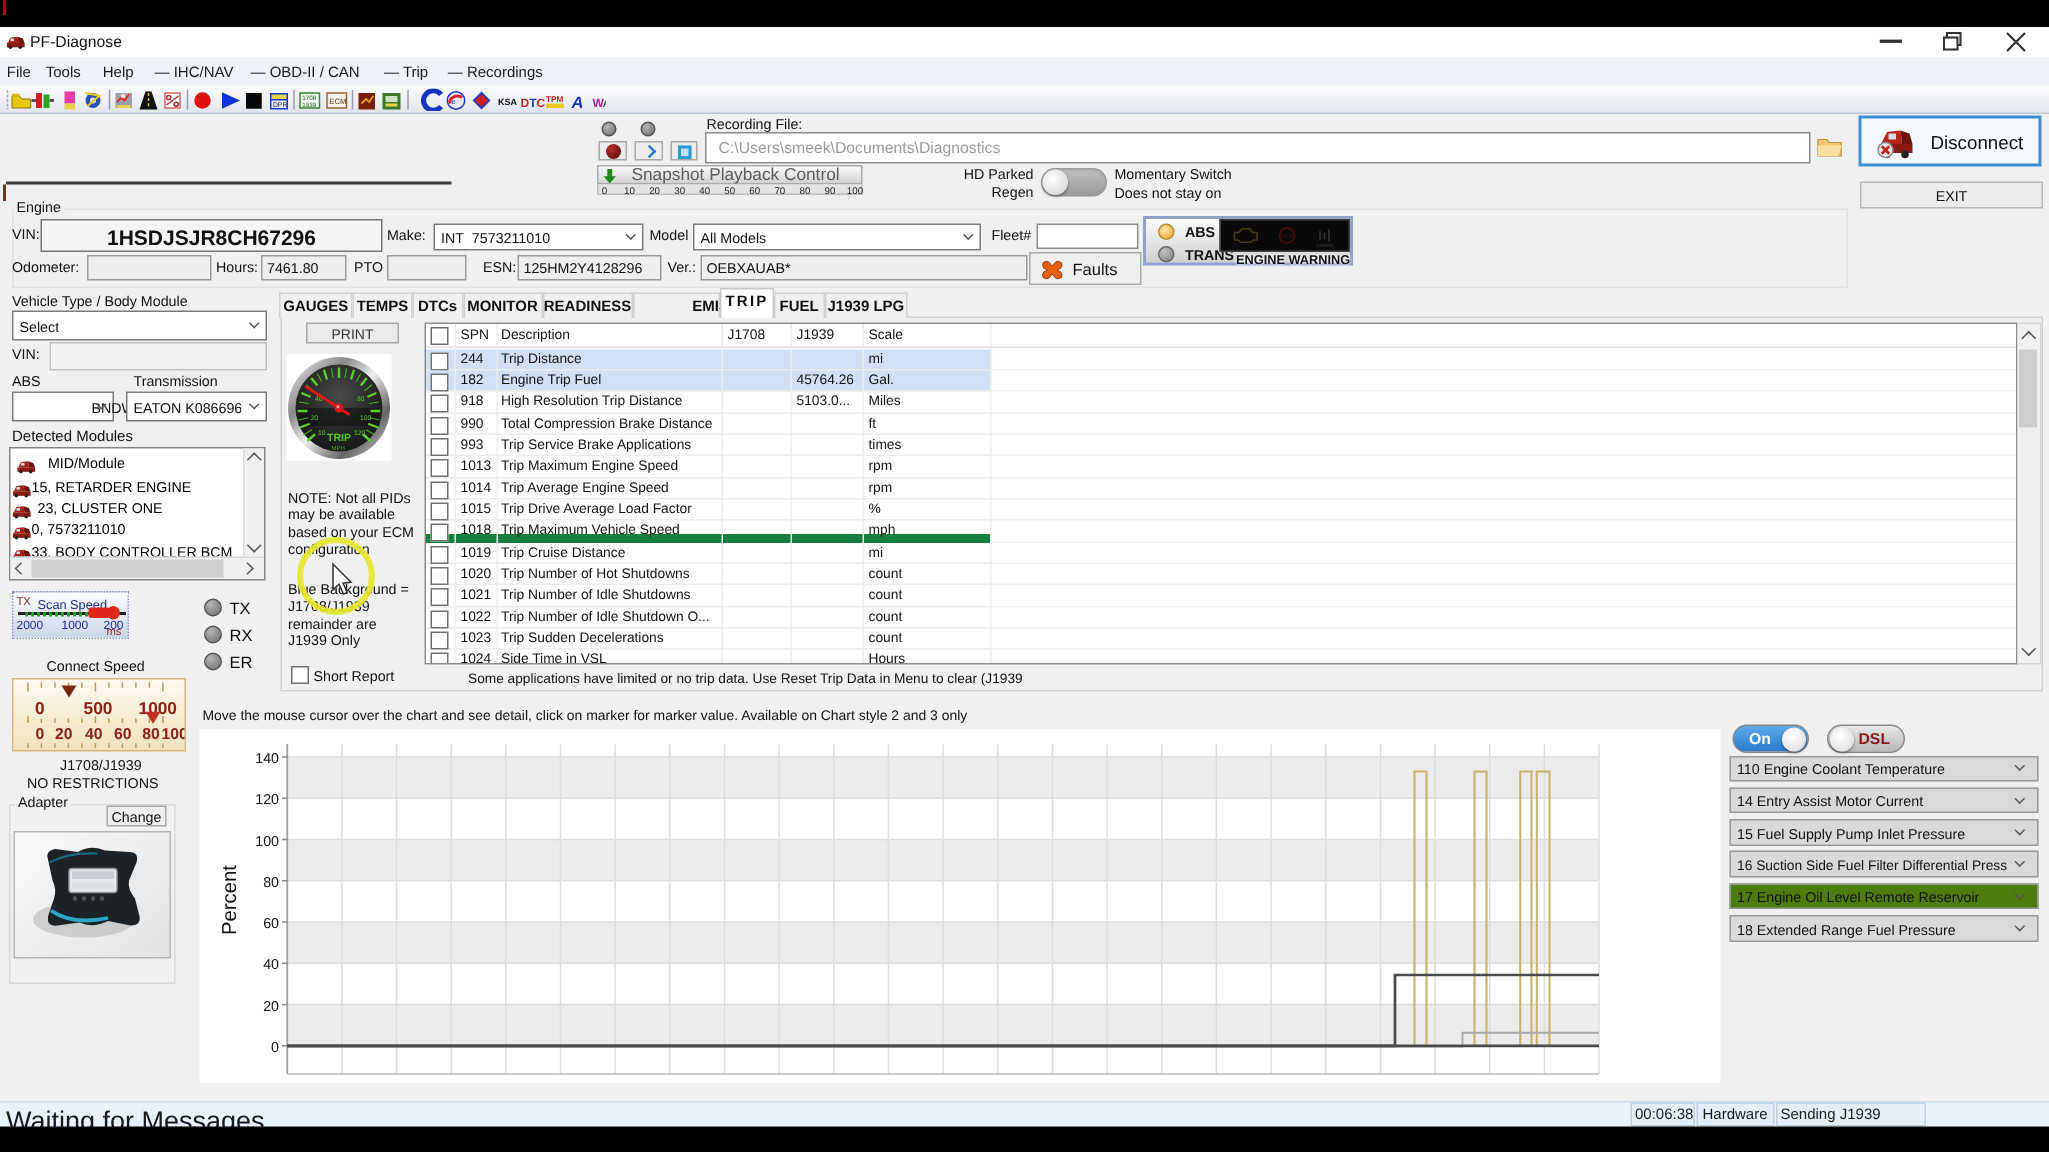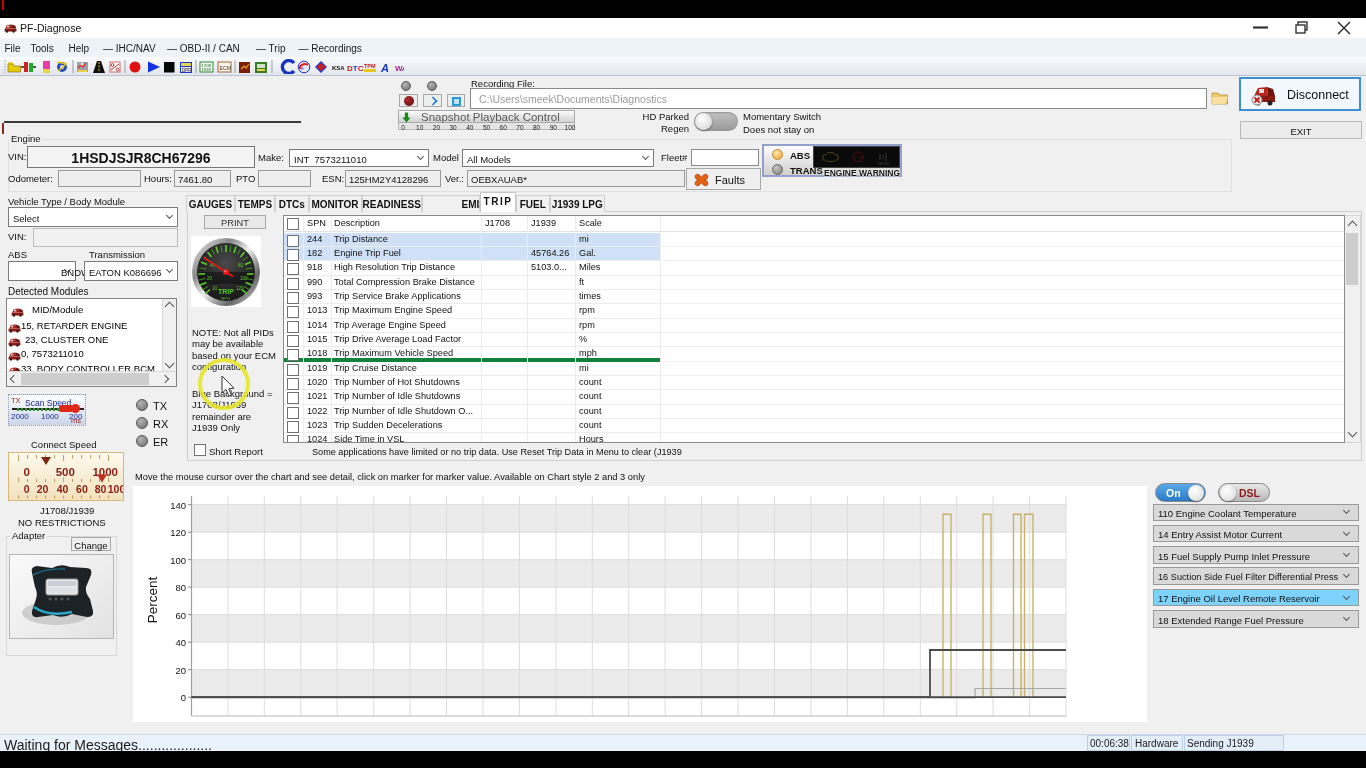--- a/index.html
+++ b/index.html
@@ -584,21 +584,21 @@
         <span style="position:absolute;left:295px;top:1px;">rpm</span>
       </div>
       <div style="position:absolute;left:376px;top:102.6px;width:686px;height:14.35px;border-bottom:1px solid #f0f0f0;"></div>
       <div style="position:absolute;left:0;top:116.9px;width:376px;height:14.35px;border-bottom:1px solid #ececec;">
         <span class="cb" style="left:3px;top:2px;background:#fff;"></span>
         <span style="position:absolute;left:23px;top:1px;">1015</span>
         <span style="position:absolute;left:50px;top:1px;">Trip Drive Average Load Factor</span>
         <span style="position:absolute;left:295px;top:1px;">%</span>
       </div>
       <div style="position:absolute;left:376px;top:116.9px;width:686px;height:14.35px;border-bottom:1px solid #f0f0f0;"></div>
-      <div style="position:absolute;left:0;top:131.3px;width:376px;height:14.35px;border-bottom:4px solid #15803d;">
+      <div style="position:absolute;left:0;top:131.3px;width:376px;height:14.35px;border-bottom:6px solid #15803d;">
         <span class="cb" style="left:3px;top:2px;background:#fff;"></span>
         <span style="position:absolute;left:23px;top:1px;">1018</span>
         <span style="position:absolute;left:50px;top:1px;">Trip Maximum Vehicle Speed</span>
         <span style="position:absolute;left:295px;top:1px;">mph</span>
       </div>
       <div style="position:absolute;left:376px;top:131.3px;width:686px;height:14.35px;border-bottom:1px solid #f0f0f0;"></div>
       <div style="position:absolute;left:0;top:145.6px;width:376px;height:14.35px;border-bottom:1px solid #ececec;">
         <span class="cb" style="left:3px;top:2px;background:#fff;"></span>
         <span style="position:absolute;left:23px;top:1px;">1019</span>
         <span style="position:absolute;left:50px;top:1px;">Trip Cruise Distance</span>
@@ -739,32 +739,32 @@
         <span class="chev" style="right:9px;"></span>
       </div>
       <div style="position:absolute;left:1153px;top:546.1px;width:206px;height:17.5px;background:#d9d9d9;border:1px solid #999;font-size:9.5px;color:#111;">
         <span style="position:absolute;left:4px;top:3.5px;white-space:nowrap;">15 Fuel Supply Pump Inlet Pressure</span>
         <span class="chev" style="right:9px;"></span>
       </div>
       <div style="position:absolute;left:1153px;top:567.4px;width:206px;height:17.5px;background:#d9d9d9;border:1px solid #999;font-size:9.5px;color:#111;">
         <span style="position:absolute;left:4px;top:4px;white-space:nowrap;font-size:9.2px;">16 Suction Side Fuel Filter Differential Press</span>
         <span class="chev" style="right:9px;"></span>
       </div>
-      <div style="position:absolute;left:1153px;top:588.7px;width:206px;height:17.5px;background:#7dd3fc;border:1px solid #999;font-size:9.5px;color:#111;">
+      <div style="position:absolute;left:1153px;top:588.7px;width:206px;height:17.5px;background:#4d7c0f;border:1px solid #999;font-size:9.5px;color:#111;">
         <span style="position:absolute;left:4px;top:3.5px;white-space:nowrap;">17 Engine Oil Level Remote Reservoir</span>
         <span class="chev" style="right:9px;"></span>
       </div>
       <div style="position:absolute;left:1153px;top:610.0px;width:206px;height:17.5px;background:#d9d9d9;border:1px solid #999;font-size:9.5px;color:#111;">
         <span style="position:absolute;left:4px;top:3.5px;white-space:nowrap;">18 Extended Range Fuel Pressure</span>
         <span class="chev" style="right:9px;"></span>
       </div>
     </div>
 
   <div class="abs" id="statusbar">
-    <span style="position:absolute;left:4px;top:2px;font-size:14px;">Waiting for Messages...................</span>
+    <span style="position:absolute;left:4px;top:2px;font-size:18px;">Waiting for Messages...................</span>
     <span style="position:absolute;left:1087px;top:0px;width:43px;height:16px;border:1px solid #bdd0e4;background:#e4eef8;"></span>
     <span style="position:absolute;left:1090px;top:3px;font-size:10px;">00:06:38</span>
     <span style="position:absolute;left:1131px;top:0px;width:52px;height:16px;border:1px solid #bdd0e4;background:#e4eef8;"></span>
     <span style="position:absolute;left:1135px;top:3px;font-size:10px;">Hardware</span>
     <span style="position:absolute;left:1184px;top:0px;width:100px;height:16px;border:1px solid #bdd0e4;background:#e4eef8;"></span>
     <span style="position:absolute;left:1187px;top:3px;font-size:10px;">Sending J1939</span>
   </div>
   <div class="abs" id="botblack"></div>
 </div>
 

